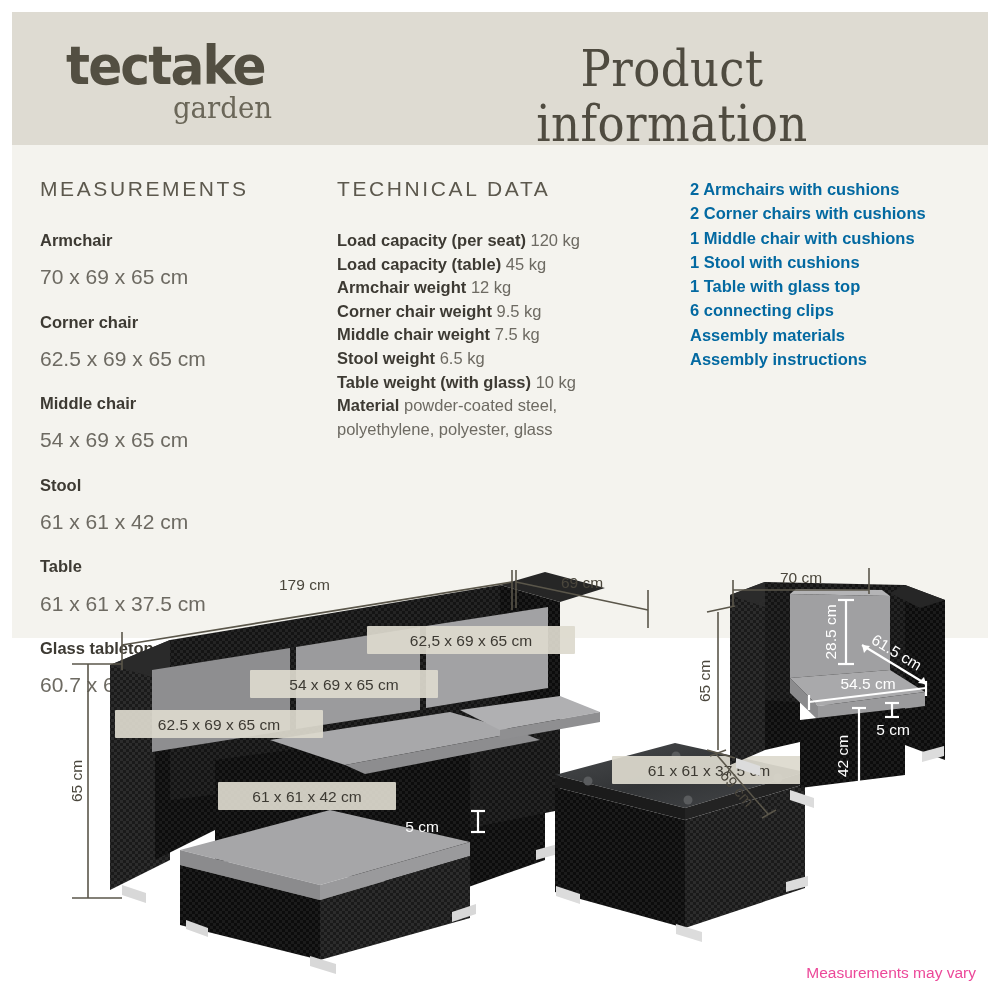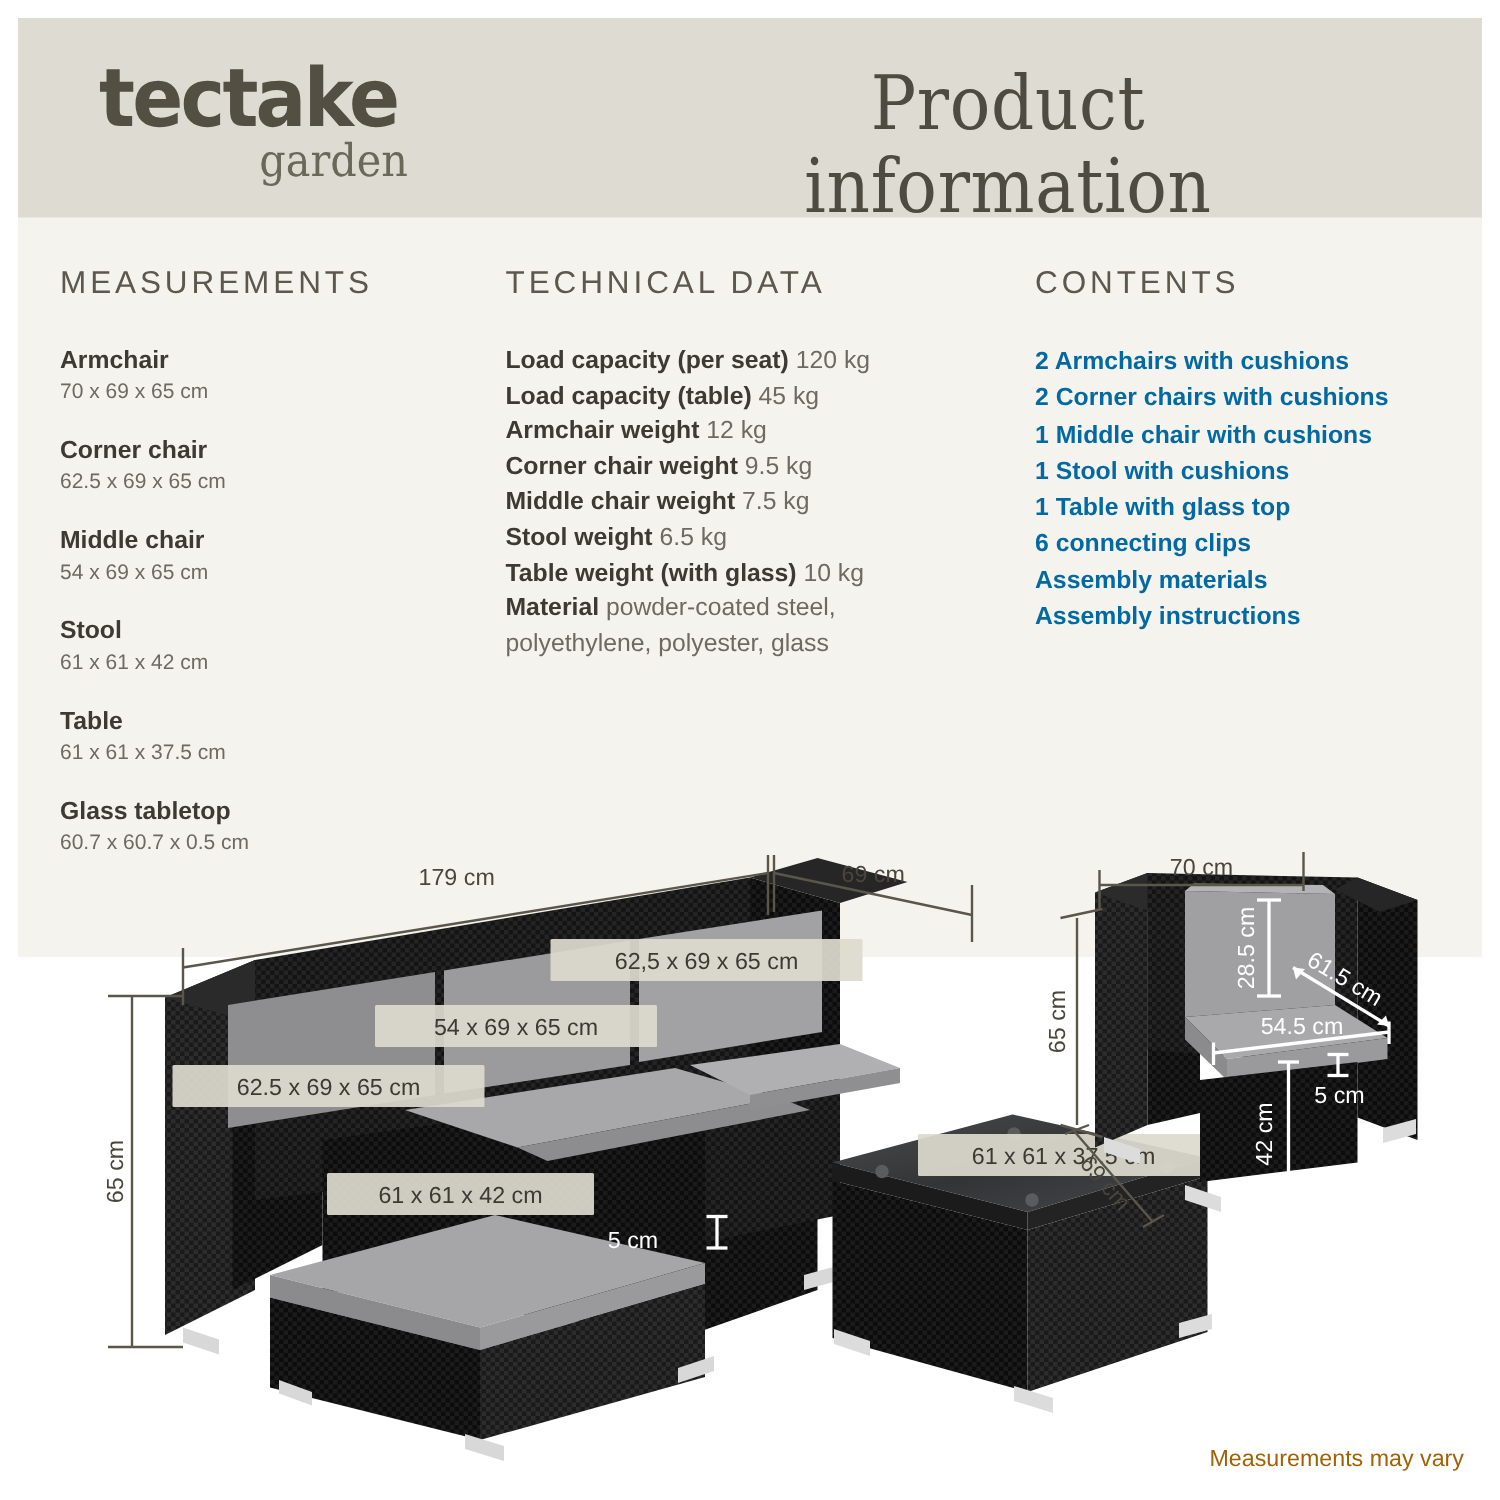--- a/index.html
+++ b/index.html
@@ -48,21 +48,21 @@
 
   .col-head{
     font-size:21px;letter-spacing:2.6px;color:#5c584d;
     font-weight:400;margin:0 0 28px 0;text-transform:uppercase;
     font-family:"Liberation Sans",sans-serif;
   }
 
   
   .m-item{margin-bottom:19px;}
   .m-name{font-size:16.5px;font-weight:700;color:#3d3a33;line-height:1.35;}
-  .m-dim{font-size:14px;font-weight:400;color:#6d6a62;line-height:1.35;}
+  .m-dim{font-size:21px;font-weight:400;color:#6d6a62;line-height:1.35;margin-top:12px;}
 
   
   .t-row{font-size:16.5px;line-height:1.43;color:#6d6a62;}
   .t-row b{font-weight:700;color:#3d3a33;}
   .t-cont{font-size:16.5px;line-height:1.43;color:#6d6a62;}
 
   
   .c-row{font-size:16.5px;line-height:1.47;color:#0369a1;font-weight:700;}
 
   
@@ -83,21 +83,21 @@
   }
 
   .callout-txt{
     font-family:"Liberation Sans",sans-serif;
     font-size:15.5px;fill:#3d3a33;
   }
   .callout-bg{fill:#ddd9cd;opacity:0.93;}
 
   .footer-note{
     position:absolute;right:24px;bottom:18px;
-    font-size:15.5px;color:#a16207;
+    font-size:15.5px;color:#ec4899;
     font-family:"Liberation Sans",sans-serif;
   }
 </style>
 </head>
 <body>
 
 <div id="sheet">
 
   <div class="header-band">
     <div class="logo">
@@ -170,21 +170,20 @@
         <span>10 kg</span>
       </div>
       <div class="t-row">
         <b>Material</b>
         <span>powder-coated steel,</span>
       </div>
       <div class="t-cont">polyethylene, polyester, glass</div>
     </div>
 
     <div class="col col-contents">
-      <div class="col-head">CONTENTS</div>
       <div class="c-row">2 Armchairs with cushions</div>
       <div class="c-row">2 Corner chairs with cushions</div>
       <div class="c-row">1 Middle chair with cushions</div>
       <div class="c-row">1 Stool with cushions</div>
       <div class="c-row">1 Table with glass top</div>
       <div class="c-row">6 connecting clips</div>
       <div class="c-row">Assembly materials</div>
       <div class="c-row">Assembly instructions</div>
     </div>
   </div>

